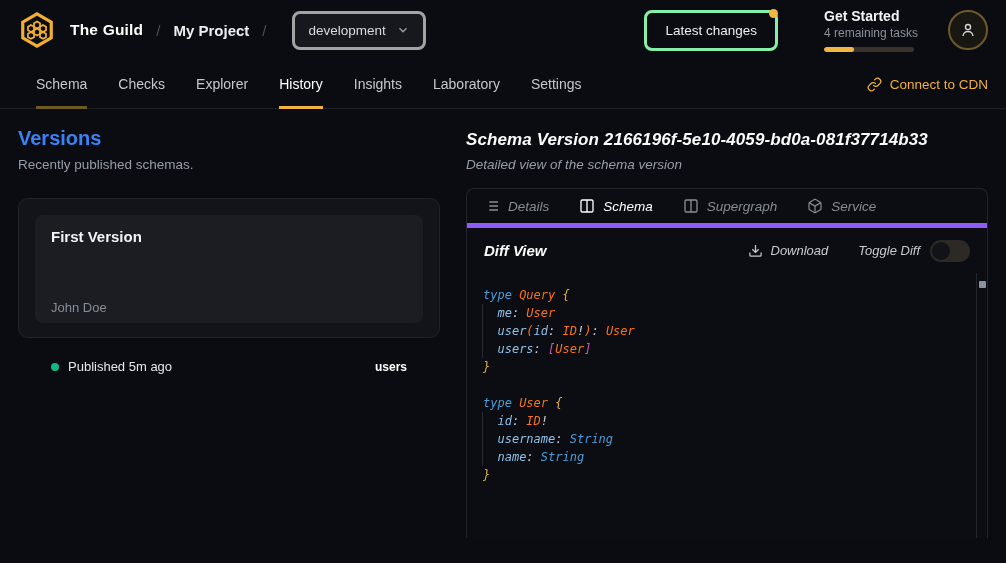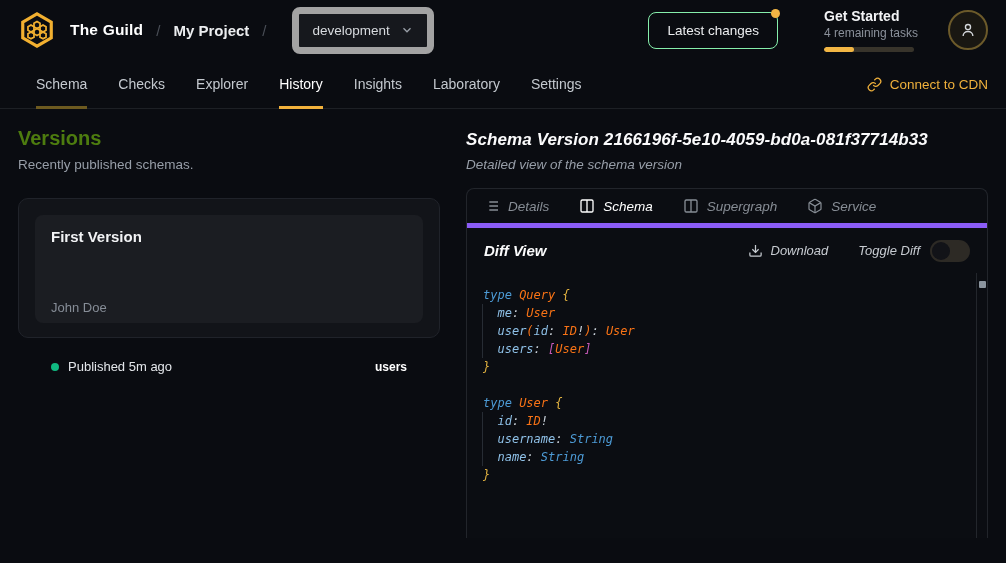--- a/index.html
+++ b/index.html
@@ -15,28 +15,28 @@
   
   .header {
     height:60px; display:flex; align-items:center; padding:0 18px;
   }
   .logo { width:38px; height:38px; }
   .brand { font-size:15.5px; font-weight:700; color:#fff; margin-left:14px; letter-spacing:.2px; }
   .crumb-sep { color:#4a4f57; font-size:15px; margin:0 13px; }
   .crumb { font-size:15px; font-weight:600; color:#eceef0; }
   .env-btn {
     display:flex; align-items:center; gap:10px;
-    background:#16181d; border:7px solid #a3a3a3; border-radius:8px;
+    background:#16181d; border:3px solid #a3a3a3; border-radius:8px;
     padding:9px 13px; margin-left:13px; cursor:pointer;
     font-size:13.5px; color:#d8dbdf; font-family:inherit;
   }
   .chev { width:14px; height:14px; stroke:#9aa0a8; }
   .header-spacer { flex:1; }
   .latest-btn {
-    position:relative; background:transparent; border:1px solid #86efac;
+    position:relative; background:transparent; border:3px solid #86efac;
     border-radius:8px; padding:10px 18px; font-size:13.5px; color:#eceef0;
     font-family:inherit; cursor:pointer;
   }
   .latest-dot {
     position:absolute; top:-4px; right:-3px; width:9px; height:9px;
     border-radius:50%; background:#f2b644;
   }
   .get-started { margin-left:46px; width:96px; cursor:pointer; }
   .gs-title { font-size:14px; font-weight:600; color:#f3f4f6; }
   .gs-sub { font-size:12px; color:#8b919b; margin-top:2px; white-space:nowrap; }
@@ -70,21 +70,21 @@
     display:flex; align-items:center; gap:8px; font-size:13.5px;
     color:#f0b13c; cursor:pointer; font-weight:500;
   }
   .cdn-link svg { width:15px; height:15px; stroke:#f0b13c; }
 
   
   .main { display:flex; padding:0 18px; }
   .col-left { width:422px; flex-shrink:0; }
   .col-right { flex:1; margin-left:26px;font-style:italic; }
 
-  .panel-title { font-size:20px; font-weight:700; color:#4d7c0f; margin-top:18px; }
+  .panel-title { font-size:20px; font-weight:700; color:#3b82f6; margin-top:18px; }
   .panel-sub { font-size:13.5px; color:#979ea8; margin-top:7px; }
   .detail-title { font-size:17px; font-weight:700; color:#fbfbfc; margin-top:21px; letter-spacing:.1px; }
 
   
   .versions-card {
     margin-top:26px; background:#121419; border:1px solid #20232a;
     border-radius:10px; padding:16px; height:140px;
   }
   .version-item {
     background:#1b1d22; border-radius:8px; padding:13px 16px 15px; height:108px;

